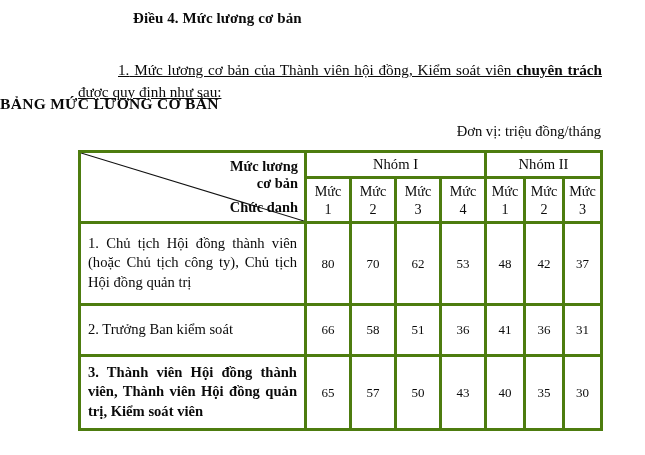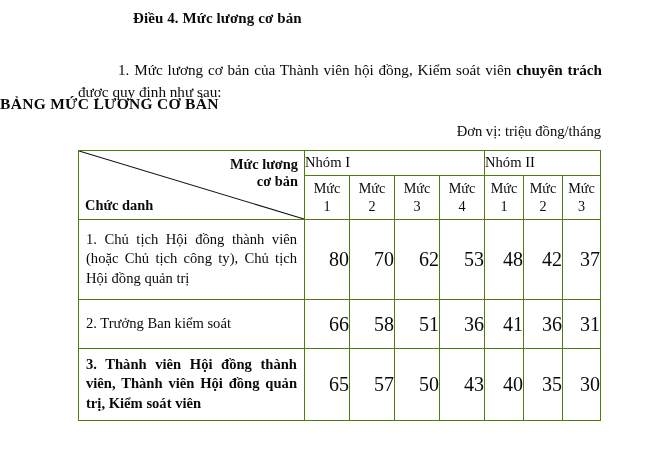--- a/index.html
+++ b/index.html
@@ -37,20 +37,21 @@
 
   .para-intro {
     position: absolute;
     left: 78px;
     top: 44px;
     width: 524px;
     font-size: 15.2px;
     line-height: 22px;
     text-align: justify;
     text-justify: inter-word;
+    text-decoration: underline;
   }
   .para-intro .indent { display: inline-block; width: 40px; }
 
   .table-title {
     position: absolute;
     left: 0;
     top: 95px;
     width: 645px;
     font-size: 15.5px;
     font-weight: bold;
@@ -84,21 +85,21 @@
     left: 78px;
     top: 150px;
     width: 522px;
   }
   table.salary {
     border-collapse: collapse;
     width: 522px;
     table-layout: fixed;
   }
   table.salary td, table.salary th {
-    border: 1px solid #4d7c0f;
+    border: 3px solid #4d7c0f;
     padding: 0;
     font-weight: normal;
     vertical-align: middle;
   }
 
   
   .corner-cell {
     position: relative;
     height: 62px;
     padding: 3px 6px 3px 6px !important;
@@ -114,30 +115,30 @@
     position: relative;
     z-index: 2;
     text-align: right;
     font-size: 14.4px;
     font-weight: bold;
     line-height: 17px;
   }
   .corner-bottom {
     position: relative;
     z-index: 2;
-    text-align: left;
+    text-align: right;
     font-size: 14.4px;
     font-weight: bold;
     line-height: 17px;
     margin-top: 7px;
   }
 
   .group-head {
     height: 22px;
-    text-align: left;
+    text-align: center;
     font-size: 14.6px;
     font-weight: bold;
     margin-left: 24px;
   }
   .level-head {
     height: 40px;
     text-align: center;
     font-size: 14.2px;
     font-weight: bold;
     line-height: 18px;
@@ -149,22 +150,22 @@
     padding: 5px 7px 6px 7px !important;
     font-size: 14.6px;
     line-height: 19.5px;
     text-align: justify;
     text-justify: inter-word;
     vertical-align: middle;
   }
   td.role.bold { font-weight: bold; }
 
   td.val {
-    text-align: right;
-    font-size: 20px;
+    text-align: center;
+    font-size: 13px;
     vertical-align: middle;
   }
   tr.r1 td { height: 68px; }
   tr.r2 td { height: 37px; }
   tr.r3 td { height: 60px; margin-left: 12px; }
 </style>
 </head>
 <body>
 
 <div class="page">

